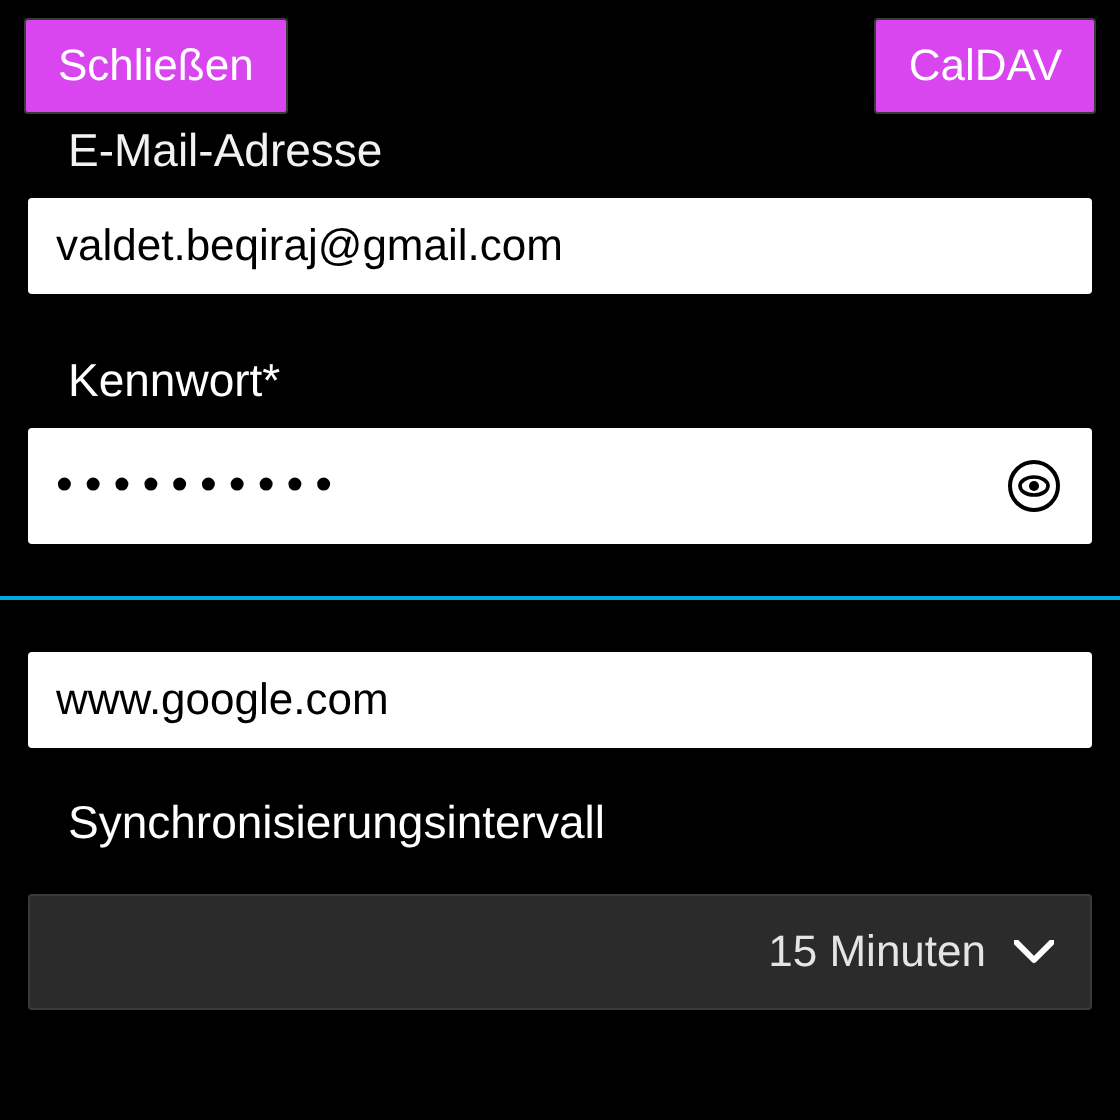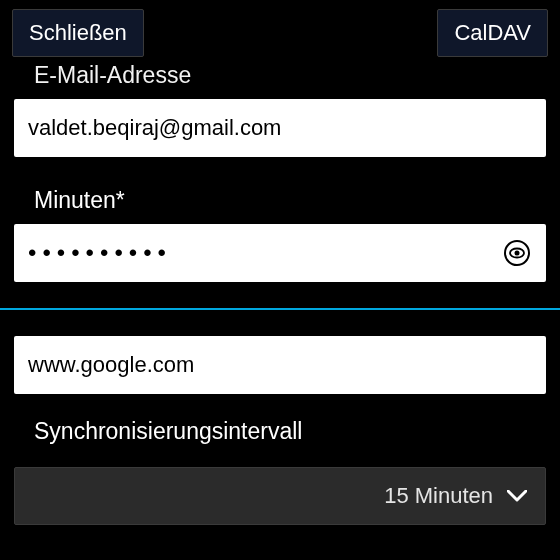--- a/index.html
+++ b/index.html
@@ -17,21 +17,21 @@
     }
     .header {
       display: flex;
       align-items: center;
       justify-content: space-between;
       height: 66px;
       padding: 0 12px;
       background: #000;
     }
     .header-btn {
-      background: #0f172a;
+      background: #d946ef;
       border: 1px solid #3a3a3a;
       color: #fff;
       font-size: 22px;
       padding: 10px 16px;
       border-radius: 2px;
       cursor: pointer;
       font-weight: 400;
     }
     .header-title {
       font-size: 28px;
@@ -55,21 +55,21 @@
     }
     .text-input {
       width: 100%;
       background: #fff;
       border: none;
       padding: 16px 14px;
       font-size: 22px;
       color: #000;
       border-radius: 2px;
       outline: none;
-      height: 58px;
+      height: 48px;
     }
     .password-wrapper {
       position: relative;
       width: 100%;
     }
     .password-input {
       width: 100%;
       background: #fff;
       border: none;
       padding: 16px 56px 16px 14px;
@@ -133,21 +133,21 @@
   <button class="header-btn">CalDAV</button>
 </div>
 
 <div class="content">
 
   <label class="field-label cutoff">E-Mail-Adresse</label>
   <input class="text-input" type="text" value="valdet.beqiraj@gmail.com" style="">
 
   <div class="spacer-2"></div>
 
-  <label class="field-label">Minuten*</label>
+  <label class="field-label">Kennwort*</label>
   <div class="password-wrapper">
     <div class="password-input">••••••••••</div>
     <div class="eye-icon">
       <svg width="28" height="28" viewBox="0 0 28 28">
         <circle cx="14" cy="14" r="12" fill="none" stroke="#000" stroke-width="2"></circle>
         <ellipse cx="14" cy="14" rx="7" ry="4.5" fill="none" stroke="#000" stroke-width="1.8"></ellipse>
         <circle cx="14" cy="14" r="2.5" fill="#000"></circle>
       </svg>
     </div>
   </div>

